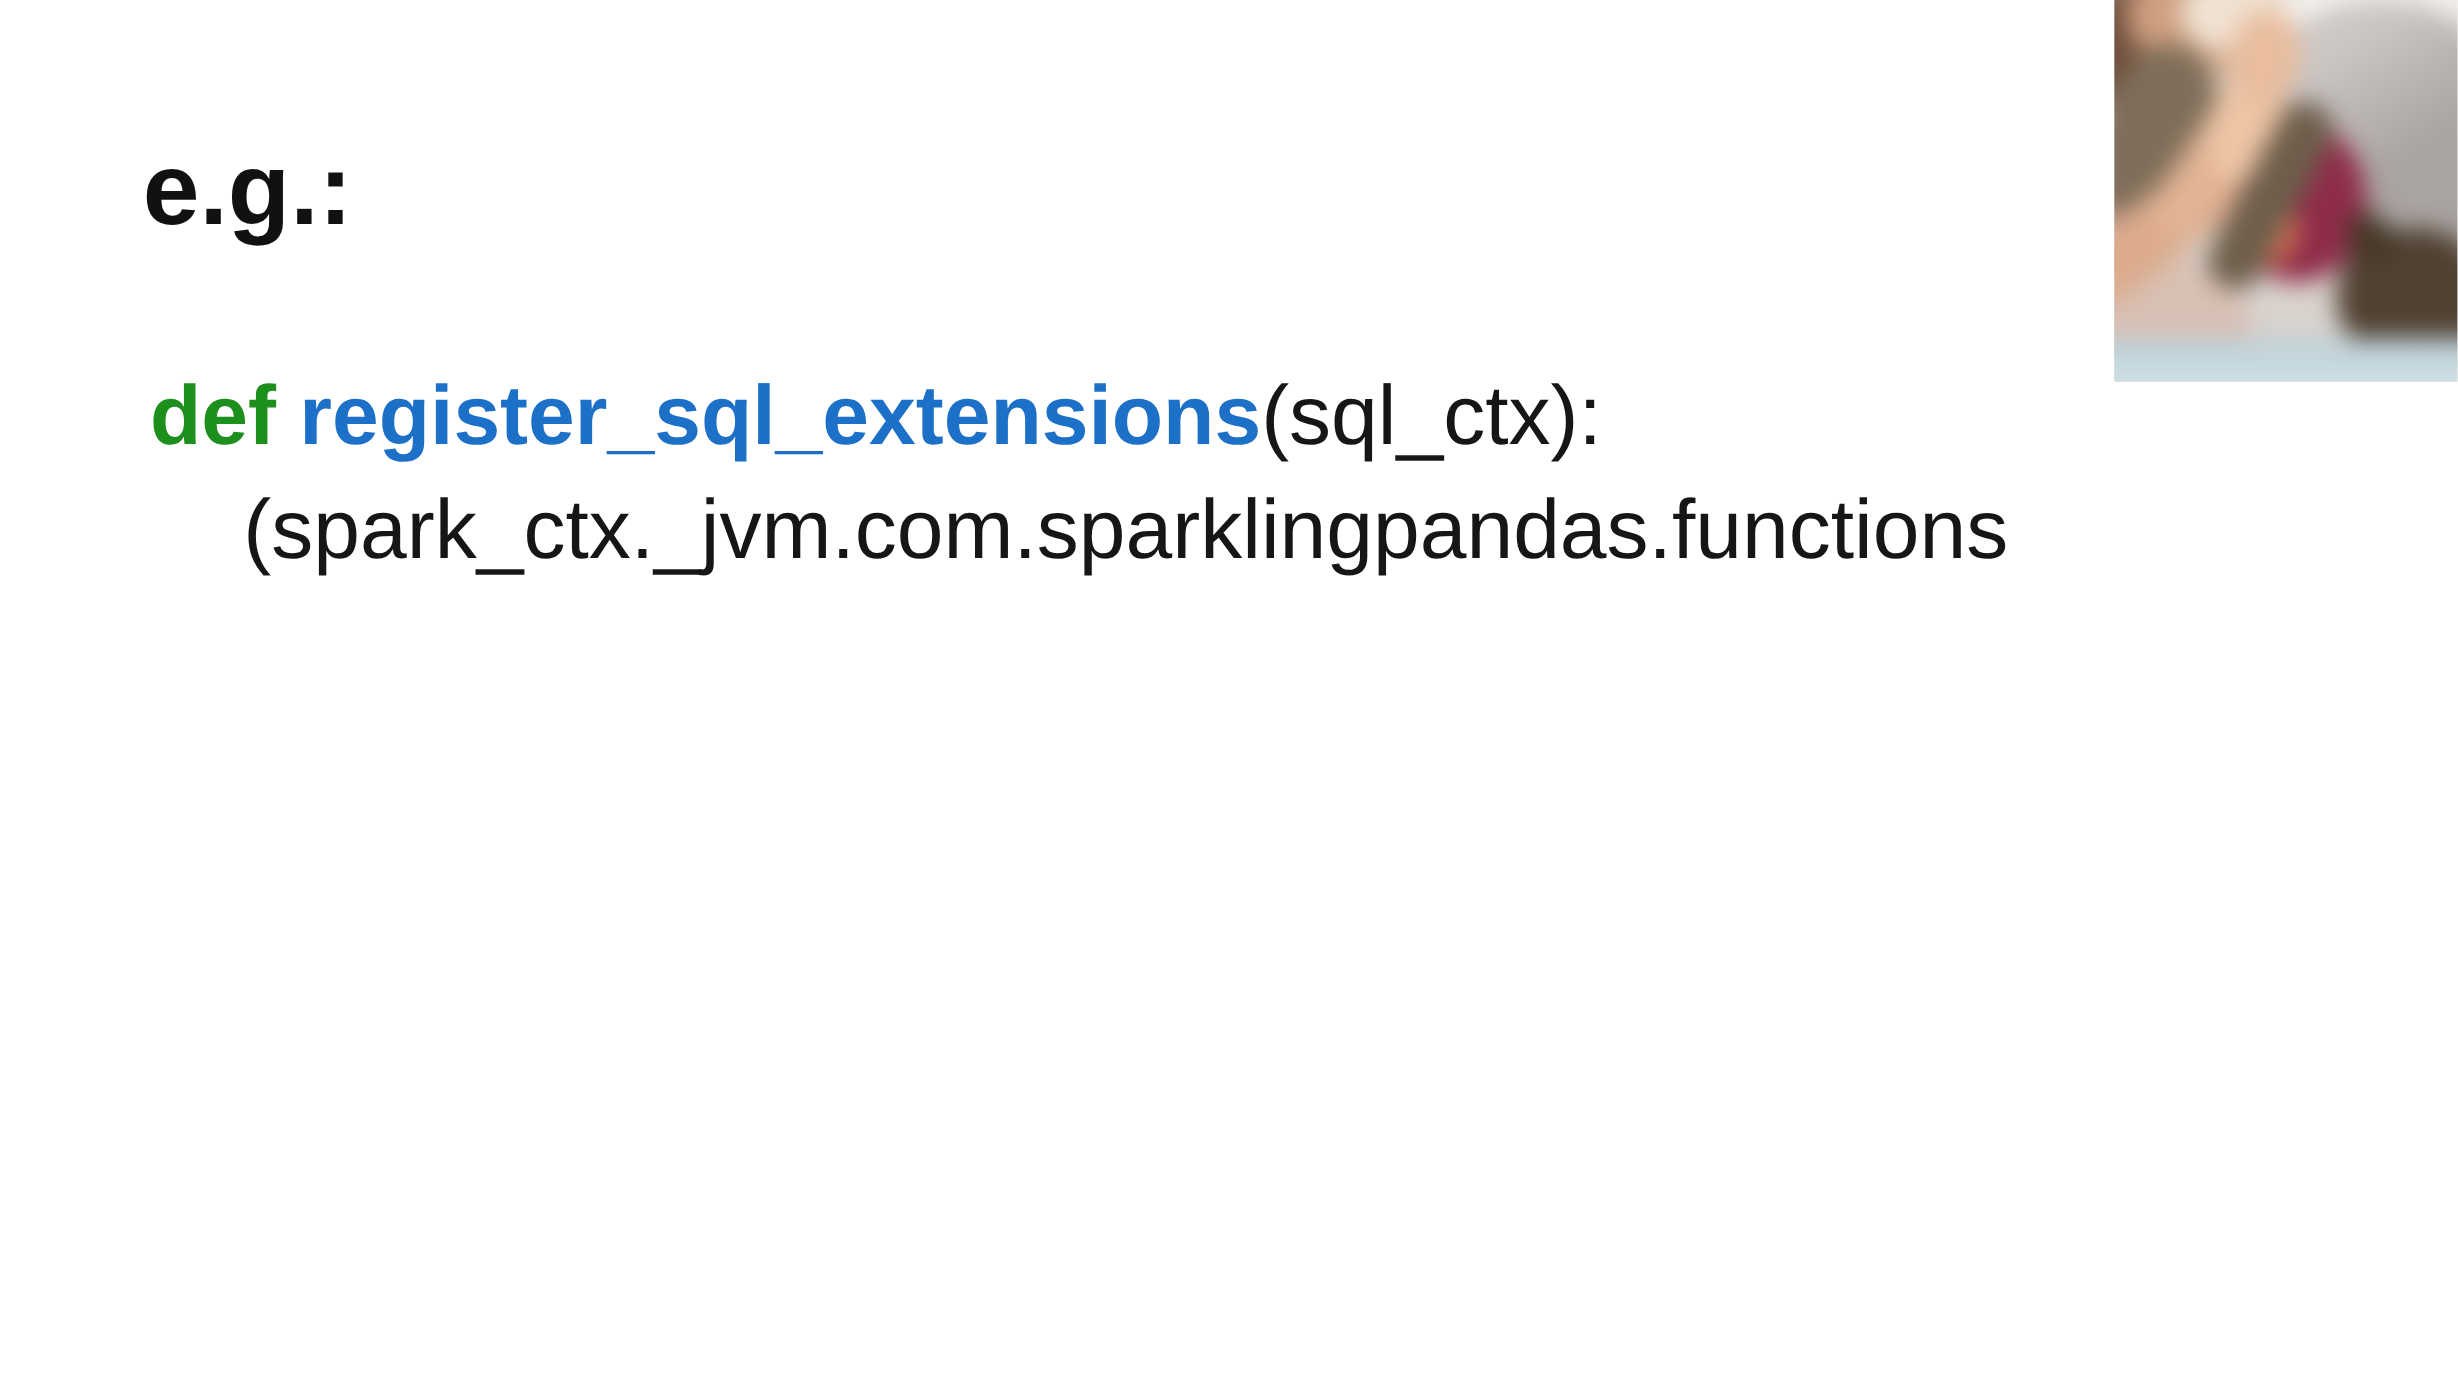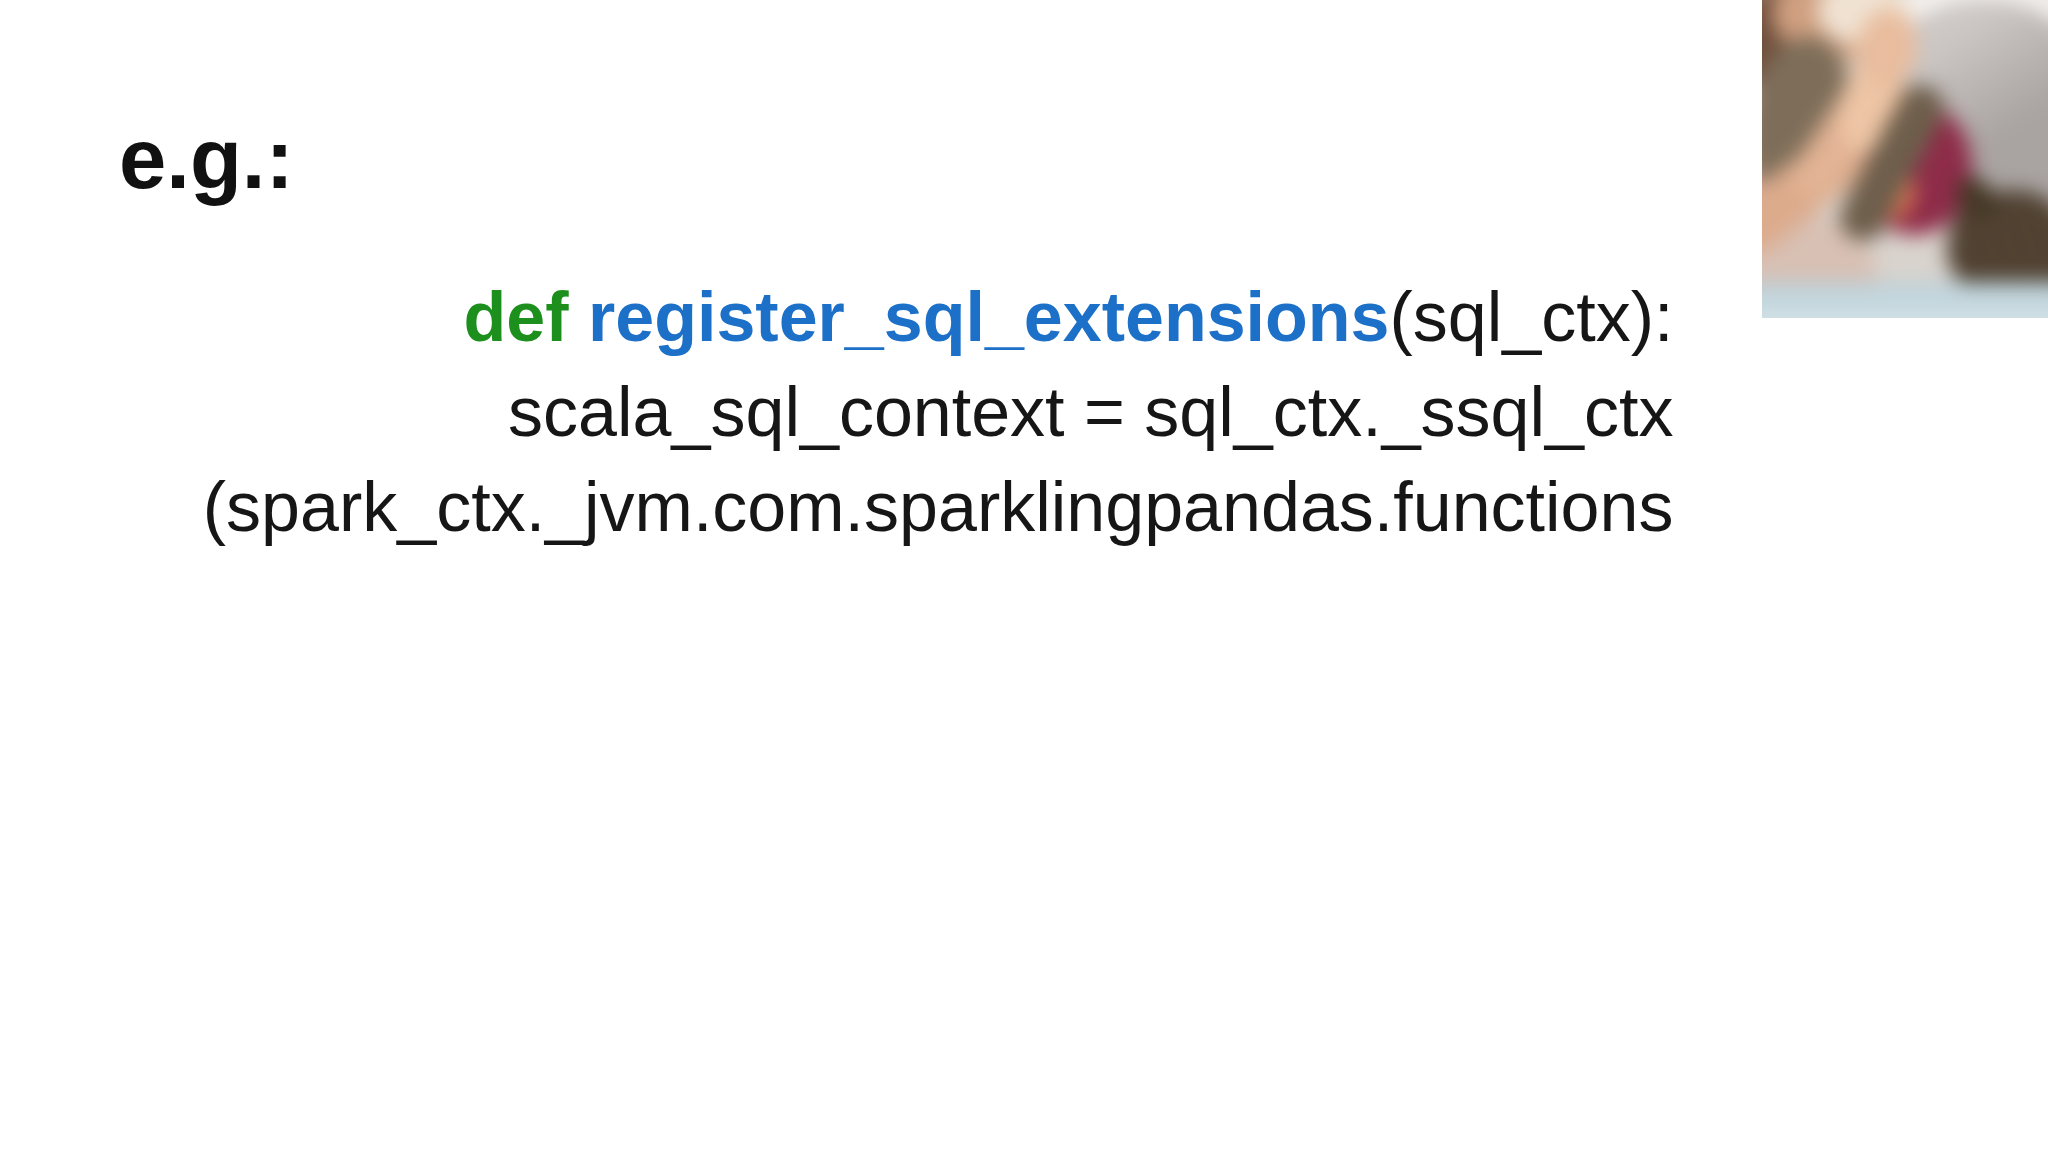--- a/index.html
+++ b/index.html
@@ -22,26 +22,25 @@
     left: 119px;
     top: 112px;
     font-size: 85px;
     font-weight: 700;
     line-height: 1.1;
     color: #111111;
   }
   .code {
     position: absolute;
     left: 125px;
-    top: 270px;
+    top: 299px;
     font-size: 70px;
     line-height: 95px;
     font-weight: 400;
     color: var(--code-black, #161616);
-    text-align: right;
   }
   .code .line { white-space: pre; }
   .kw { color: var(--keyword-green, #1d8f1d); font-weight: 700; }
   .fn { color: var(--function-blue, #1c70c8); font-weight: 700; }
 
   
   .photo {
     position: absolute;
     left: 1762px;
     top: 0;
@@ -83,21 +82,20 @@
 </style>
 </head>
 <body>
 
 <div class="slide">
 
   <div class="title">e.g.:</div>
 
   <div class="code">
     <div class="line"><span class="kw">def </span><span class="fn">register_sql_extensions</span><span>(sql_ctx):</span></div>
-    <div class="line">    scala_sql_context = sql_ctx._ssql_ctx</div>
     <div class="line">    (spark_ctx._jvm.com.sparklingpandas.functions</div>
   </div>
 
   <figure class="photo" aria-label="Blurred photo of a person high-fiving a tabby cat's raised paw on a couch">
     <div class="photo-paint">
       <div class="ph-base"></div>
       <div class="ph-light"></div>
       <div class="ph-pillow"></div>
       <div class="ph-hair"></div>
       <div class="ph-face"></div>

